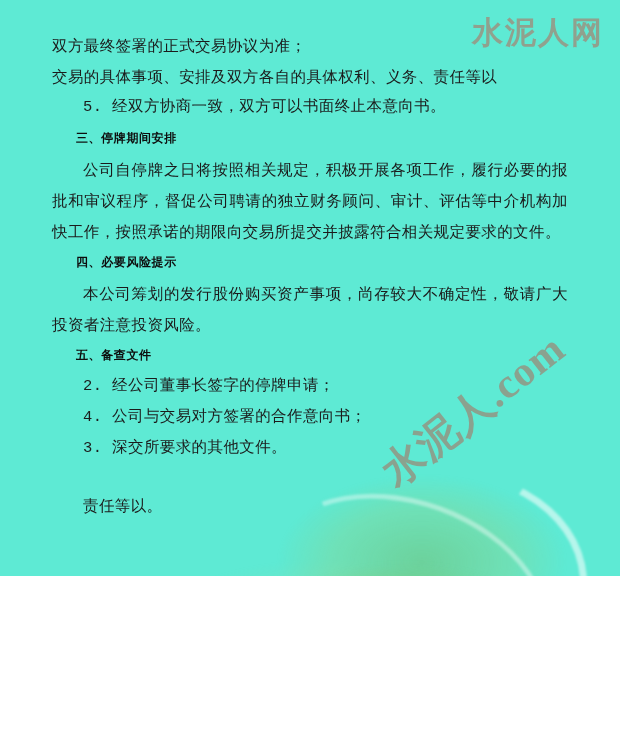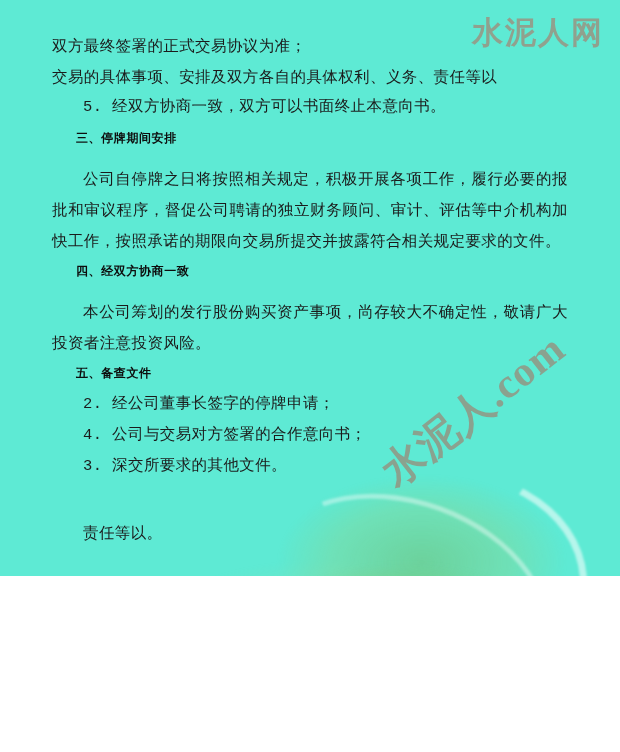--- a/index.html
+++ b/index.html
@@ -127,21 +127,21 @@
     width: 620px;
   }
   .para {
     font-size: 15.5px;
     line-height: 31px;
     color: #1b1b1b;
     letter-spacing: 0.4px;
     margin: 0;
     text-align: justify;
   }
-  .indent { text-indent: 2em; margin-top: 9px; }
+  .indent { text-indent: 2em; }
   .heading {
     font-size: 12px;
     line-height: 31px;
     font-weight: bold;
     color: #0d0d0d;
     margin: 0;
     text-indent: 2em;
     letter-spacing: 0.6px;
   }
   .listitem {
@@ -193,21 +193,21 @@
 
   <div class="doc">
 
     <p class="para">双方最终签署的正式交易协议为准；</p>
     <p class="para">交易的具体事项、安排及双方各自的具体权利、义务、责任等以</p>
     <p class="listitem">5. 经双方协商一致，双方可以书面终止本意向书。</p>
 
     <p class="heading">三、停牌期间安排</p>
     <p class="para indent">公司自停牌之日将按照相关规定，积极开展各项工作，履行必要的报批和审议程序，督促公司聘请的独立财务顾问、审计、评估等中介机构加快工作，按照承诺的期限向交易所提交并披露符合相关规定要求的文件。</p>
 
-    <p class="heading">四、经双方协商一致</p>
+    <p class="heading">四、必要风险提示</p>
     <p class="para indent">本公司筹划的发行股份购买资产事项，尚存较大不确定性，敬请广大投资者注意投资风险。</p>
 
     <p class="heading">五、备查文件</p>
     <p class="listitem">2. 经公司董事长签字的停牌申请；</p>
     <p class="listitem">4. 公司与交易对方签署的合作意向书；</p>
     <p class="listitem">3. 深交所要求的其他文件。</p>
 
     <div class="spacer-md"></div>
 
     <p class="para indent">责任等以。</p>

